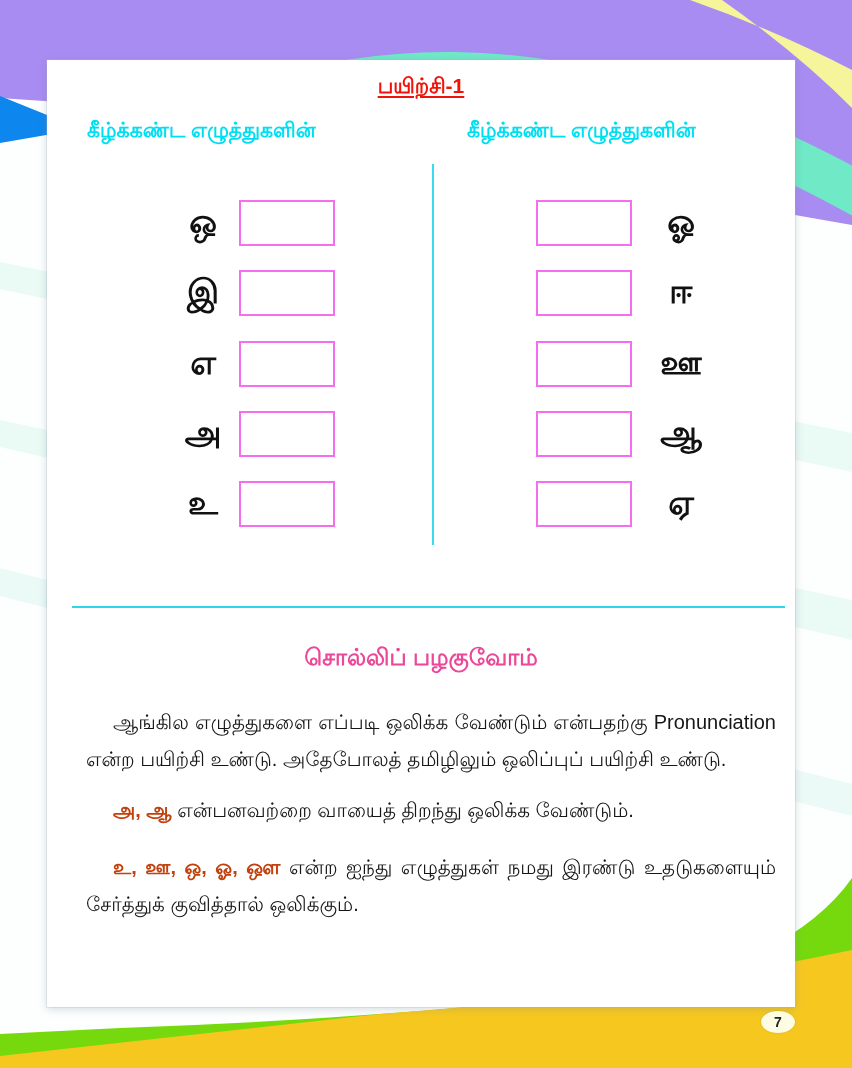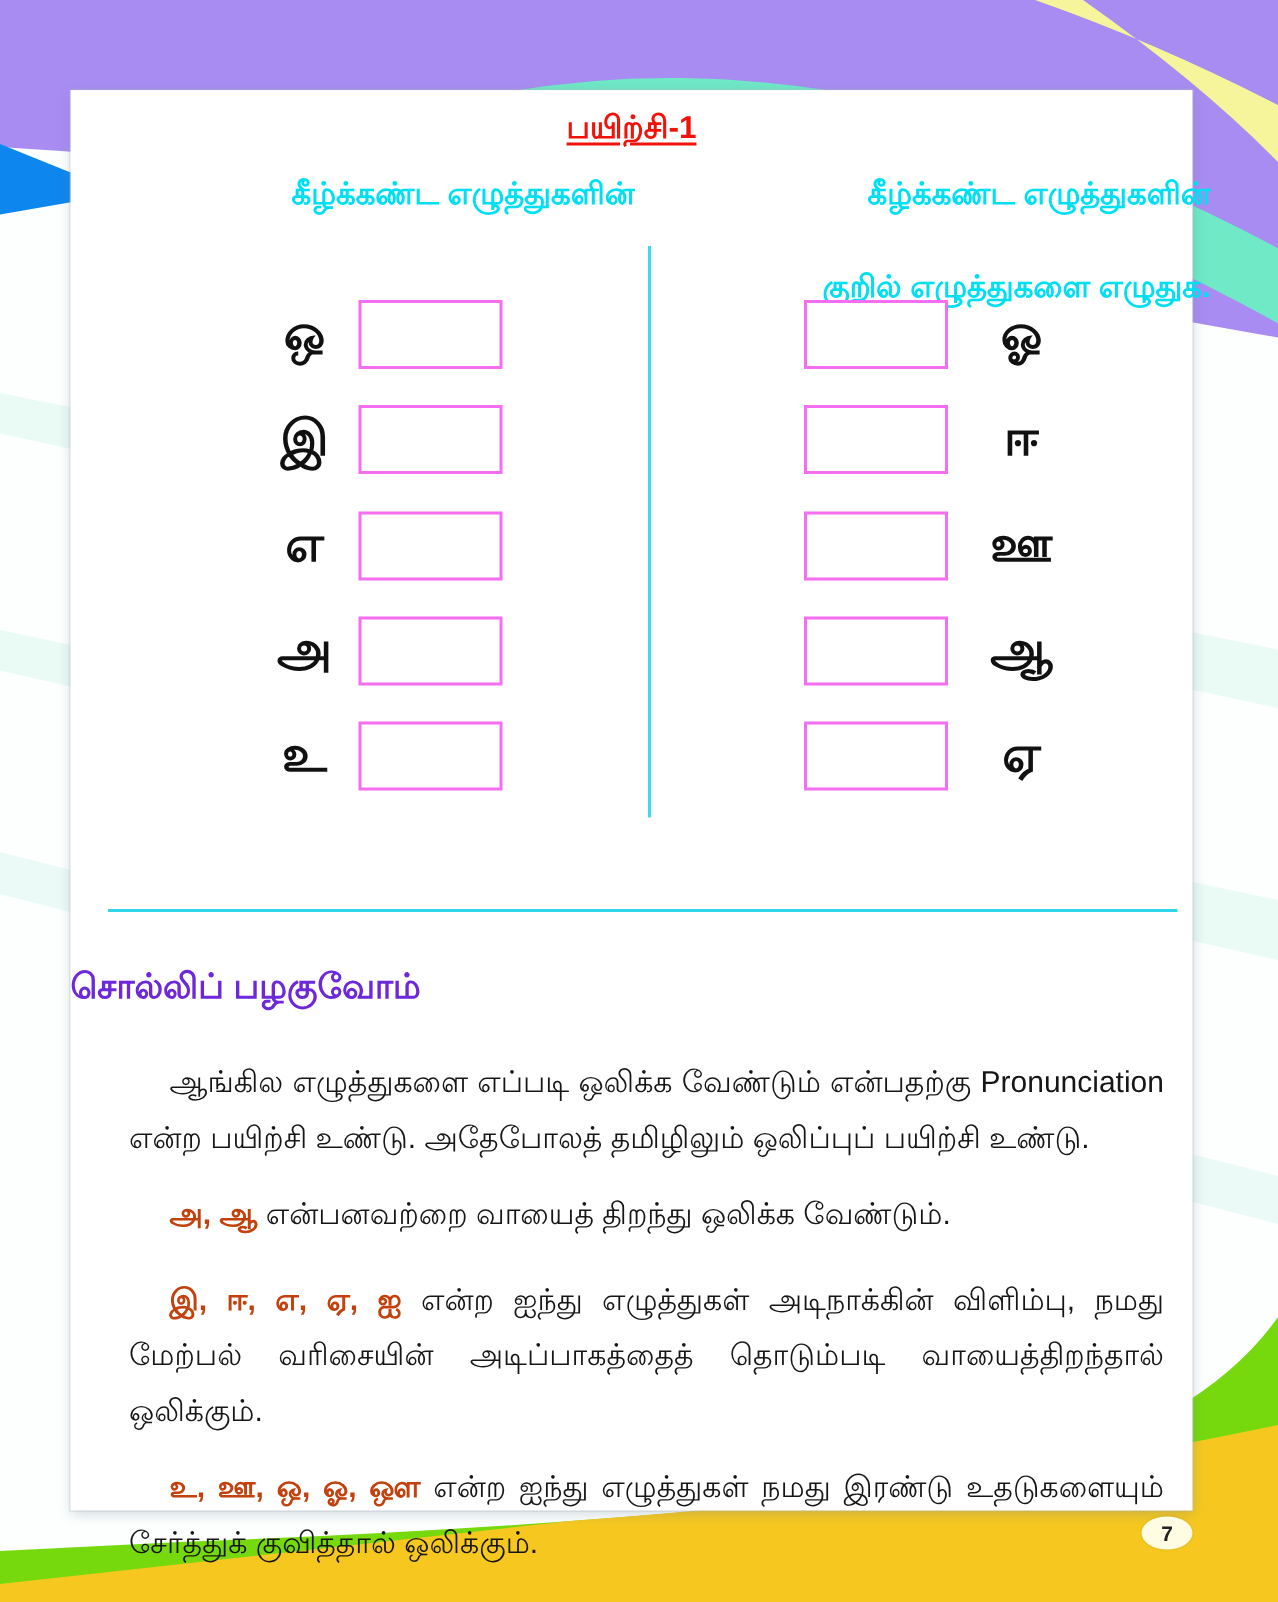--- a/index.html
+++ b/index.html
@@ -8,38 +8,38 @@
   .bg-svg{position:absolute;left:0;top:0;width:852px;height:1068px;display:block;}
 
   
   .panel{position:absolute;left:47px;top:60px;width:748px;height:947px;background:#ffffff;
          box-shadow:0 2px 8px rgba(110,130,150,.30), 0 0 0 1px rgba(180,190,200,.25);}
 
   .title{position:absolute;top:14px;left:0;width:100%;text-align:center;
          font-size:21px;font-weight:bold;color:#f11309;text-decoration:underline;
          text-underline-offset:3px;}
 
-  .col-head{position:absolute;top:54px;text-align:right;font-size:20.5px;font-weight:bold;
+  .col-head{position:absolute;top:54px;text-align:left;font-size:20.5px;font-weight:bold;
             color:#00dff2;line-height:31px;white-space:pre-line;}
   .col-head.left{left:40px;width:336px;}
   .col-head.right{left:420px;width:340px;}
 
   .vsep{position:absolute;left:385px;top:104px;width:2px;height:381px;background:#38dcec;}
   .hsep{position:absolute;left:25px;top:546px;width:713px;height:2px;background:#2fd6e9;}
 
   .letter{position:absolute;height:46px;line-height:44px;font-size:33px;font-weight:bold;
           color:#111;text-align:center;}
   .letter.lcol{left:126px;width:60px;}
   .letter.rcol{left:598px;width:72px;}
   .abox{position:absolute;width:92px;height:42px;border:2px solid #f56df0;background:#fff;}
   .abox.lbox{left:192px;}
   .abox.rbox{left:489px;}
 
-  .section-head{position:absolute;top:584px;left:0;width:100%;
-                font-size:23px;font-weight:bold;color:#6d28d9;}
+  .section-head{position:absolute;top:584px;left:0;width:100%;text-align:center;
+                font-size:23px;font-weight:bold;color:#ec4899;}
 
   .paras{position:absolute;top:630px;left:25px;width:718px;color:#161616;
          font-size:20px;line-height:37px;}
   .paras p{margin:14px;text-indent:27px;text-align:justify;}
   .paras p.p1{margin-bottom:12px;}
   .paras p.p2{margin-bottom:20px;}
   .paras p.p3{margin-bottom:8px;}
   .lead{color:#c2410c;font-weight:bold;}
 
   .page-num{position:absolute;left:761px;top:1011px;width:34px;height:22px;background:#fffce4;
@@ -72,21 +72,21 @@
   </svg>
 
   <div class="panel">
 
     <div class="title">பயிற்சி-1</div>
 
     <div class="col-head left"><span>கீழ்க்கண்ட எழுத்துகளின்</span><br>
       </div>
 
     <div class="col-head right"><span>கீழ்க்கண்ட எழுத்துகளின்</span><br>
-      <span>குறில் எழுத்துகளை எழுதுக.</span></div>
+      </div>
 
     <div class="vsep"></div>
 
     <span class="letter lcol" style="top:140px">ஒ</span>
     <span class="abox lbox" style="top:140px"></span>
     <span class="letter lcol" style="top:210px">இ</span>
     <span class="abox lbox" style="top:210px"></span>
     <span class="letter lcol" style="top:281px">எ</span>
     <span class="abox lbox" style="top:281px"></span>
     <span class="letter lcol" style="top:351px">அ</span>
@@ -105,21 +105,20 @@
     <span class="abox rbox" style="top:421px"></span>
     <span class="letter rcol" style="top:421px">ஏ</span>
 
     <div class="hsep"></div>
 
     <div class="section-head">சொல்லிப் பழகுவோம்</div>
 
     <div class="paras">
       <p class="p1"><span>ஆங்கில எழுத்துகளை எப்படி ஒலிக்க வேண்டும் என்பதற்கு Pronunciation என்ற பயிற்சி உண்டு. அதேபோலத் தமிழிலும் ஒலிப்புப் பயிற்சி உண்டு.</span></p>
       <p class="p2"><span class="lead">அ, ஆ</span><span> என்பனவற்றை வாயைத் திறந்து ஒலிக்க வேண்டும்.</span></p>
-      <p class="p3"><span class="lead">இ, ஈ, எ, ஏ, ஐ</span><span> என்ற ஐந்து எழுத்துகள் அடிநாக்கின் விளிம்பு, நமது மேற்பல் வரிசையின் அடிப்பாகத்தைத் தொடும்படி வாயைத்திறந்தால் ஒலிக்கும்.</span></p>
       <p class="p4"><span class="lead">உ, ஊ, ஒ, ஓ, ஔ</span><span> என்ற ஐந்து எழுத்துகள் நமது இரண்டு உதடுகளையும் சேர்த்துக் குவித்தால் ஒலிக்கும்.</span></p>
     </div>
 
   </div>
 
   <div class="page-num">7</div>
 
 </div>
 
 </body></html>

